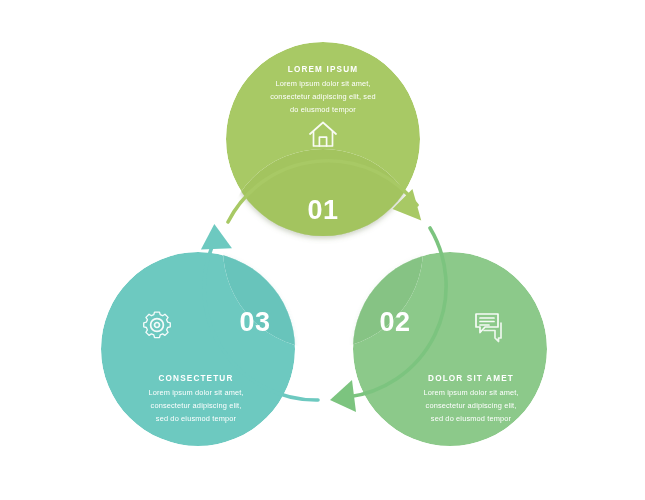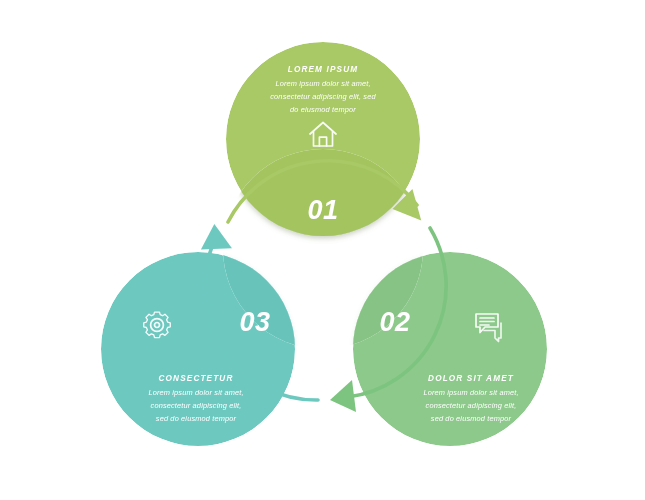--- a/index.html
+++ b/index.html
@@ -1,21 +1,21 @@
 <!DOCTYPE html>
 <html><head>
 <meta charset="utf-8">
 <style>
   html,body{margin:0;padding:0;}
   body{
     width:645px;height:500px;background:#ffffff;
     font-family:"Liberation Sans", sans-serif;
     overflow:hidden;position:relative;
   }
-  #stage{position:absolute;inset:0;width:645px;height:444px;font-style:italic;}
+  #stage{position:absolute;inset:0;width:645px;height:444px;}
   svg.diagram{position:absolute;left:0;top:0;width:645px;height:500px;display:block;}
   .sect-title{
     font-size:8.2px;font-weight:bold;letter-spacing:1.15px;
     fill:#ffffff;text-anchor:middle;
   }
   .sect-body{
     font-size:7.4px;fill:#ffffff;text-anchor:middle;letter-spacing:0.15px;
   }
   .step-num{
     font-size:27px;font-weight:bold;fill:#ffffff;text-anchor:middle;

